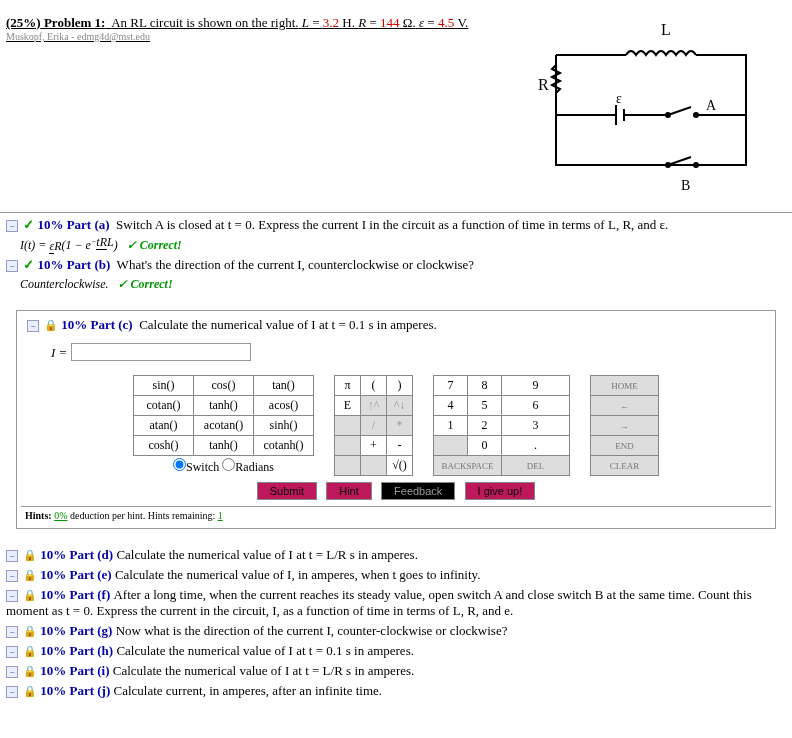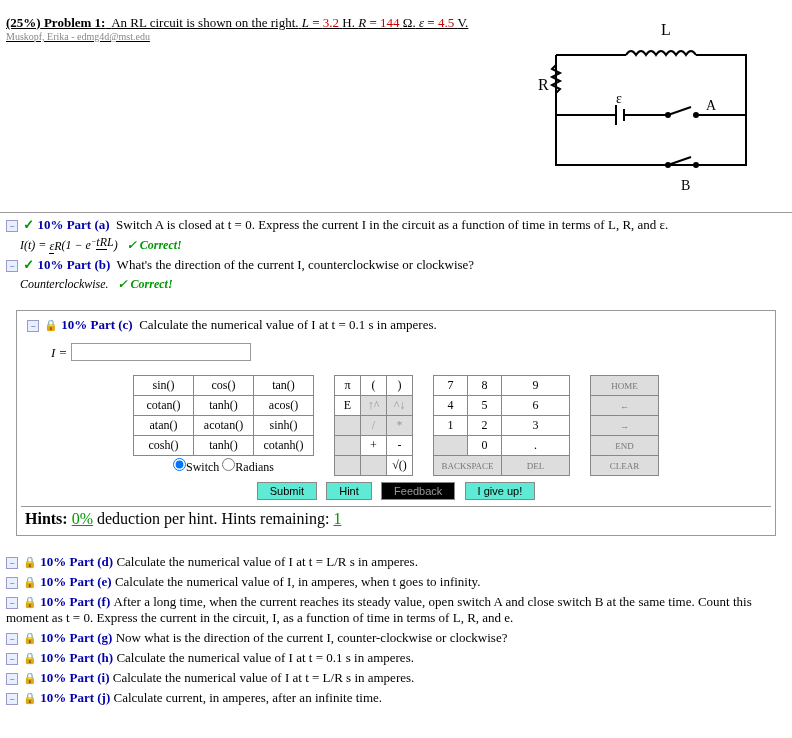--- a/index.html
+++ b/index.html
@@ -25,23 +25,23 @@
 .answer-input { width: 180px; border: 1px solid #999; height: 18px; font-size: 13px; }
 .keypad-wrap { display: flex; justify-content: center; gap: 20px; margin: 6px 0; }
 table.keypad { border-collapse: collapse; }
 table.keypad td { border: 1px solid #888; height: 20px; text-align: center; font-size: 12px; background: #fff; cursor: pointer; }
 table.keypad td.w { width: 60px; }
 table.keypad td.s { width: 26px; }
 table.keypad td.m { width: 68px; background: #ddd; color: #777; font-size: 9px; }
 table.keypad td.dis { background: #ddd; color: #999; }
 .deg-row td { font-size: 11px; }
 .btn-row { text-align: center; margin: 6px 0; }
-.btn { border: 1px solid #888; background: #5eead4; font-size: 11px; padding: 2px 12px; margin: 0 3px; cursor: pointer; }
+.btn { border: 1px solid #888; background: #be185d; font-size: 11px; padding: 2px 12px; margin: 0 3px; cursor: pointer; }
 .btn.dis { background: #000000; color: #999; }
-.hints-row { display: flex; border-top: 1px solid #999; font-size: 16px; }
+.hints-row { display: flex; border-top: 1px solid #999; font-size: 10px; }
 .hints-row > div { padding: 3px 4px; }
 .hints-row .left { width: 50%; }
 .hints-row .u { text-decoration: underline; color: #090; }
 .check-icon { color: #090; font-weight: bold; }
 .lock-icon { color: #c00; font-size: 11px; }
 </style>
 </head>
 <body>
 
 <div class="problem-header">

